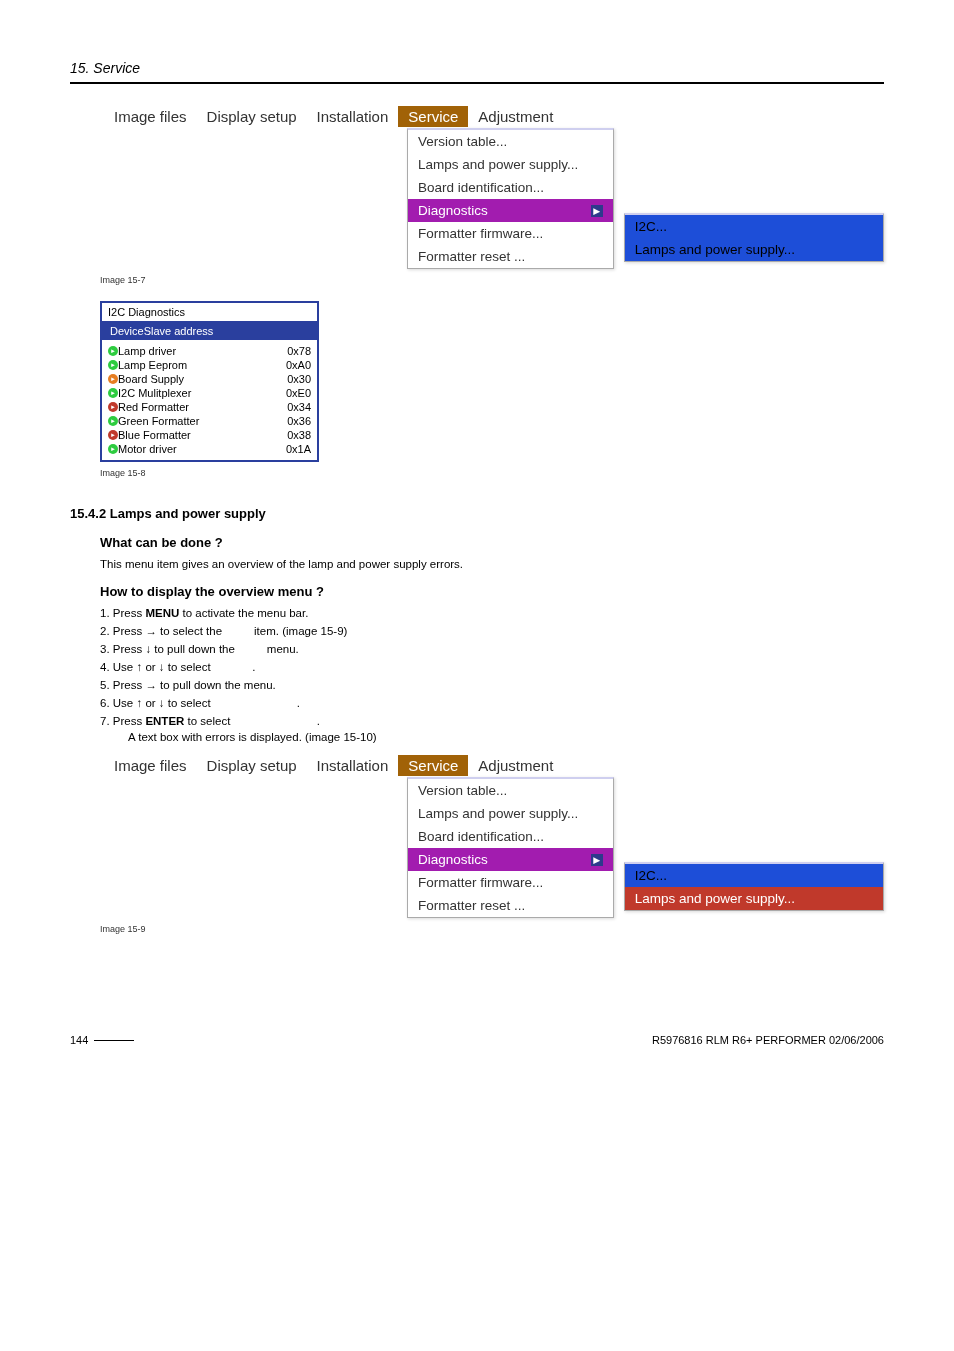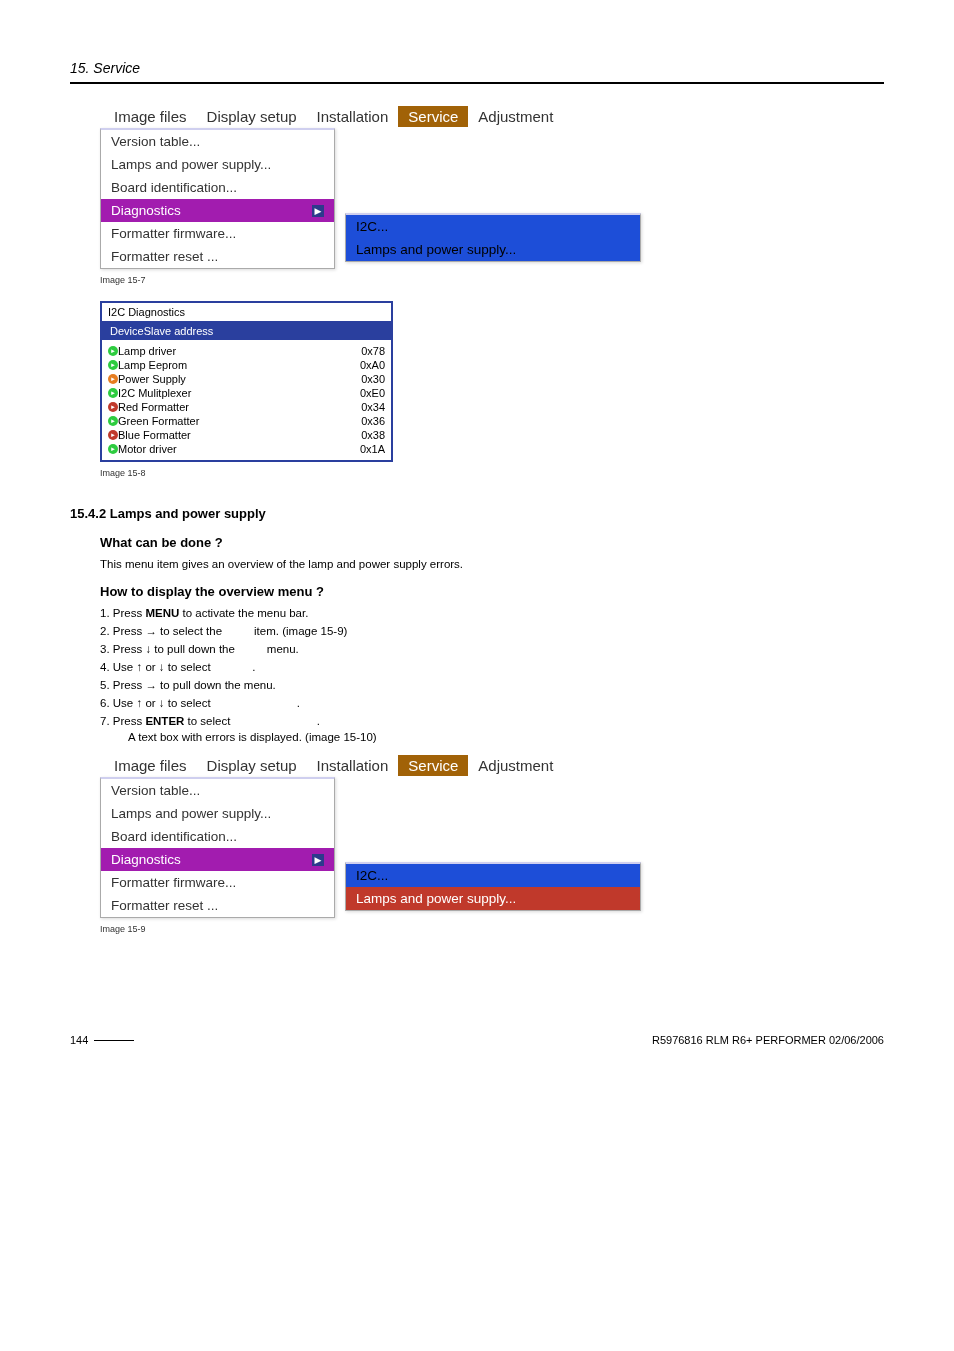--- a/index.html
+++ b/index.html
@@ -23,20 +23,21 @@
   .submenu-row { display: flex; gap: 10px; align-items: flex-start; }
   .menubar { display: flex; align-items: center; padding: 2px 4px; font-size: 15px; color: #333; }
   .menubar .tab { padding: 2px 10px; cursor: default; }
   .menubar .tab.active { background: #a16207; color: #fff; }
   .dropdown {
     background: #fff;
     border: 1px solid #aaa;
     border-top: 2px solid #cfcfef;
     width: 235px;
     font-size: 13.5px;
+    margin-left: 307px;
     margin-top: -1px;
     box-shadow: 1px 1px 3px rgba(0,0,0,0.15);
   }
   .dropdown .mi { padding: 4px 10px; color: #333; }
   .dropdown .mi.hl { background: #a21caf; color: #fff; display: flex; justify-content: space-between; align-items: center; }
   .mi .arrow { width: 12px; height: 12px; background: #2d3a8c; display: inline-flex; align-items: center; justify-content: center; color: #fff; font-size: 9px; }
   .submenu {
     background: #1d4ed8;
     border: 1px solid #aaa;
     border-top: 2px solid #cfcfef;
@@ -45,21 +46,21 @@
     box-shadow: 1px 1px 3px rgba(0,0,0,0.15);
     margin-top: 84px;
   }
   .submenu .mi { padding: 4px 10px; }
   .submenu .mi.hl-red { background: #c0392b; color: #fff; }
   .caption { font-size: 9px; color: #333; margin-top: 6px; margin-left: 30px; }
 
   
   .diag-box {
     margin: 16px 0 4px 30px;
-    width: 293px;
+    width: 219px;
     border: 2px solid #2a3f9e;
     font-size: 11px;
   }
   .diag-title { background: #fff; color: #000; padding: 3px 6px; font-weight: normal; border-bottom: 1px solid #2a3f9e;}
   .diag-head {
     background: #2a3f9e; color: #fff; display: flex; 
     padding: 3px 8px; font-size: 11px;
   }
   .diag-body { background: #fff; padding: 4px 6px; }
   .diag-row { display: flex; align-items: center; justify-content: space-between; padding: 1px 0; }
@@ -137,21 +138,21 @@
       <div class="diag-row">
         <div class="diag-left">
           <span class="bullet green">▸</span>
           <span>Lamp Eeprom</span>
         </div>
         <span class="addr">0xA0</span>
       </div>
       <div class="diag-row">
         <div class="diag-left">
           <span class="bullet orange">▸</span>
-          <span>Power Supply</span>
+          <span>Board Supply</span>
         </div>
         <span class="addr">0x30</span>
       </div>
       <div class="diag-row">
         <div class="diag-left">
           <span class="bullet green">▸</span>
           <span>I2C Mulitplexer</span>
         </div>
         <span class="addr">0xE0</span>
       </div>

